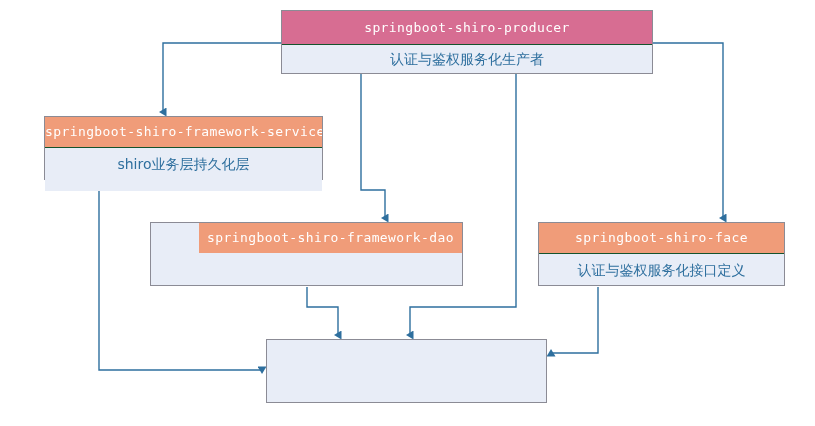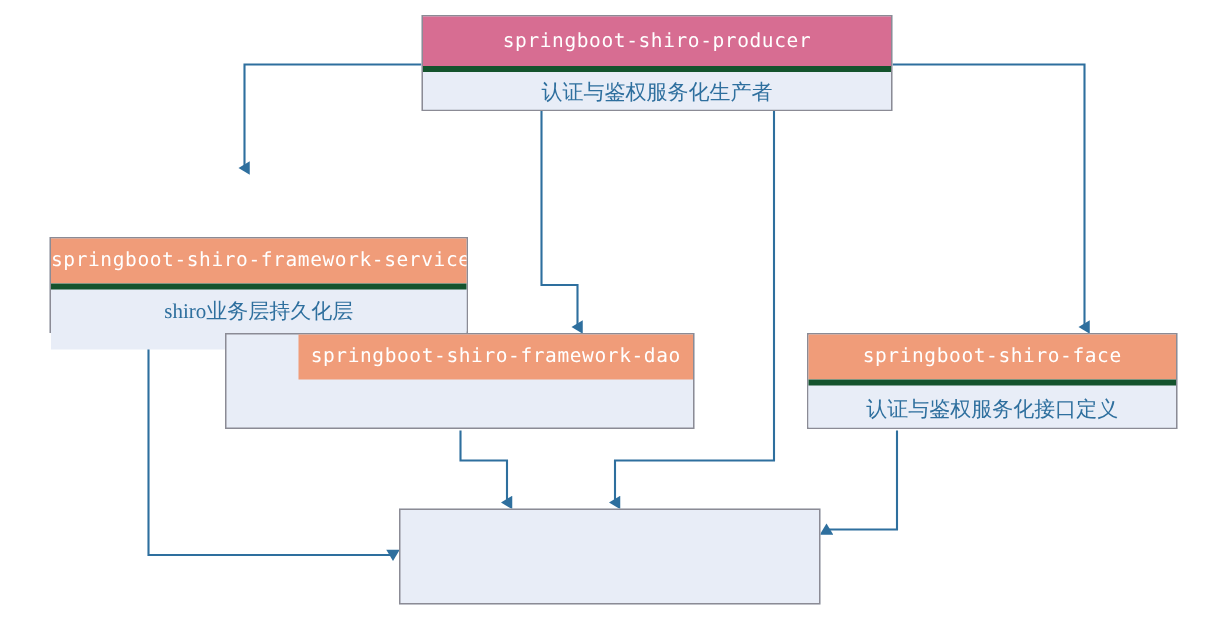--- a/index.html
+++ b/index.html
@@ -33,35 +33,35 @@
   }
   .node .body{
     box-sizing:border-box;
     height:30px;
     line-height:30px;
     text-align:center;
     color:#2e6f9e;
     font-size:14px;
     font-family:"DejaVu Sans","Liberation Sans",sans-serif;
     background:#e8edf7;
-    border-top:4px solid #14532d;
+    border-top:1px solid #14532d;
     white-space:nowrap;
     overflow:hidden;
   }
   .hdr-pink{background:#d76d92;}
   .hdr-orange{background:#f09c79;}
 
   
-  #node-producer{left:281px;top:10px;width:314px;height:64px;}
+  #node-producer{left:281px;top:10px;width:372px;height:64px;}
   #node-producer .hdr{height:33px;line-height:33px;}
   #node-producer .body{height:29px;line-height:29px;}
 
-  #node-service{left:33px;top:116px;width:279px;height:64px;margin-top:42px;}
+  #node-service{left:44px;top:116px;width:279px;height:64px;}
   #node-service .hdr{height:30px;line-height:30px;}
-  #node-service .body{height:44px;line-height:32px;font-family:Liberation Serif, serif;}
+  #node-service .body{height:44px;line-height:32px;}
 
   #node-dao{left:150px;top:222px;width:313px;height:64px;padding-left:48px;}
   #node-dao .hdr{height:30px;line-height:30px;}
   #node-dao .body{height:32px;line-height:32px;}
 
   #node-face{left:538px;top:222px;width:247px;height:64px;}
   #node-face .hdr{height:30px;line-height:30px;}
   #node-face .body{height:32px;line-height:32px;}
 
   #node-commons{left:266px;top:339px;width:281px;height:64px;}

